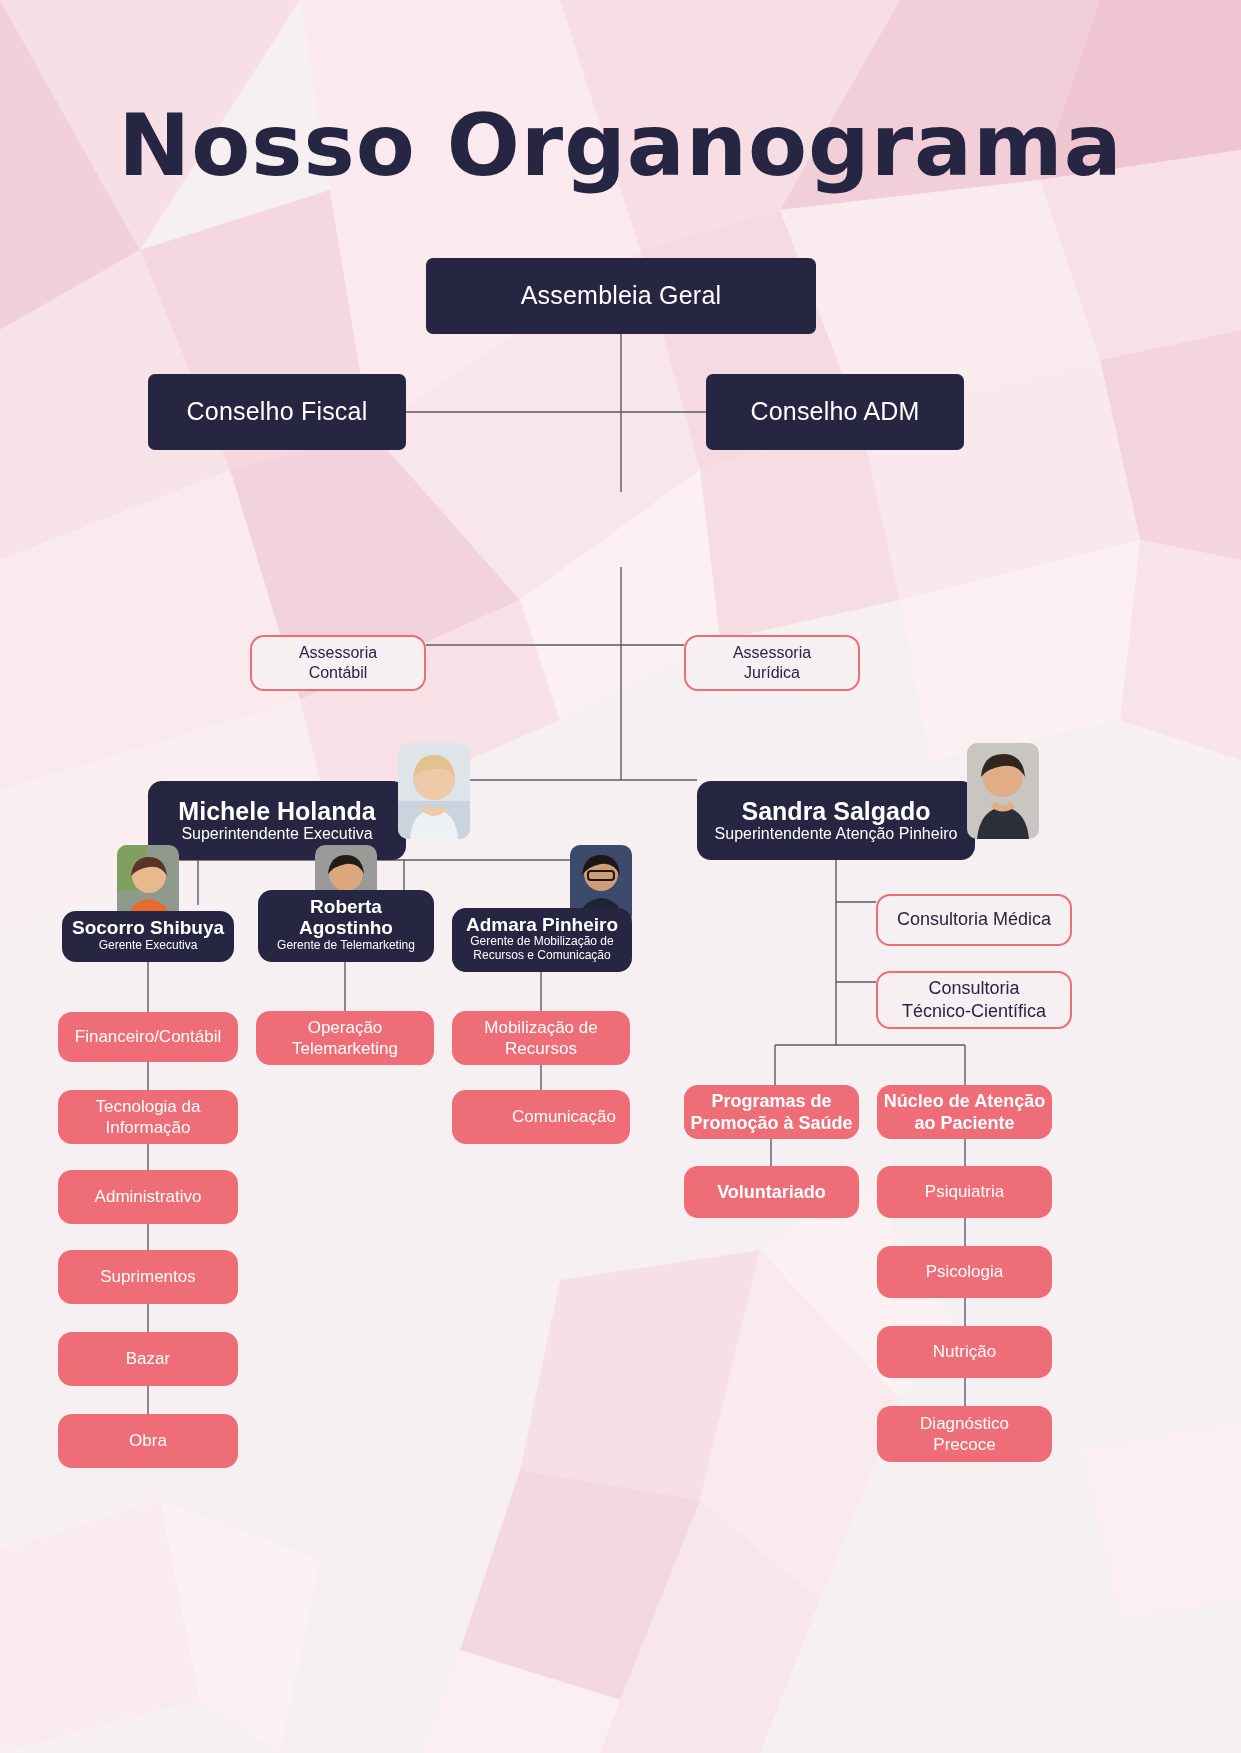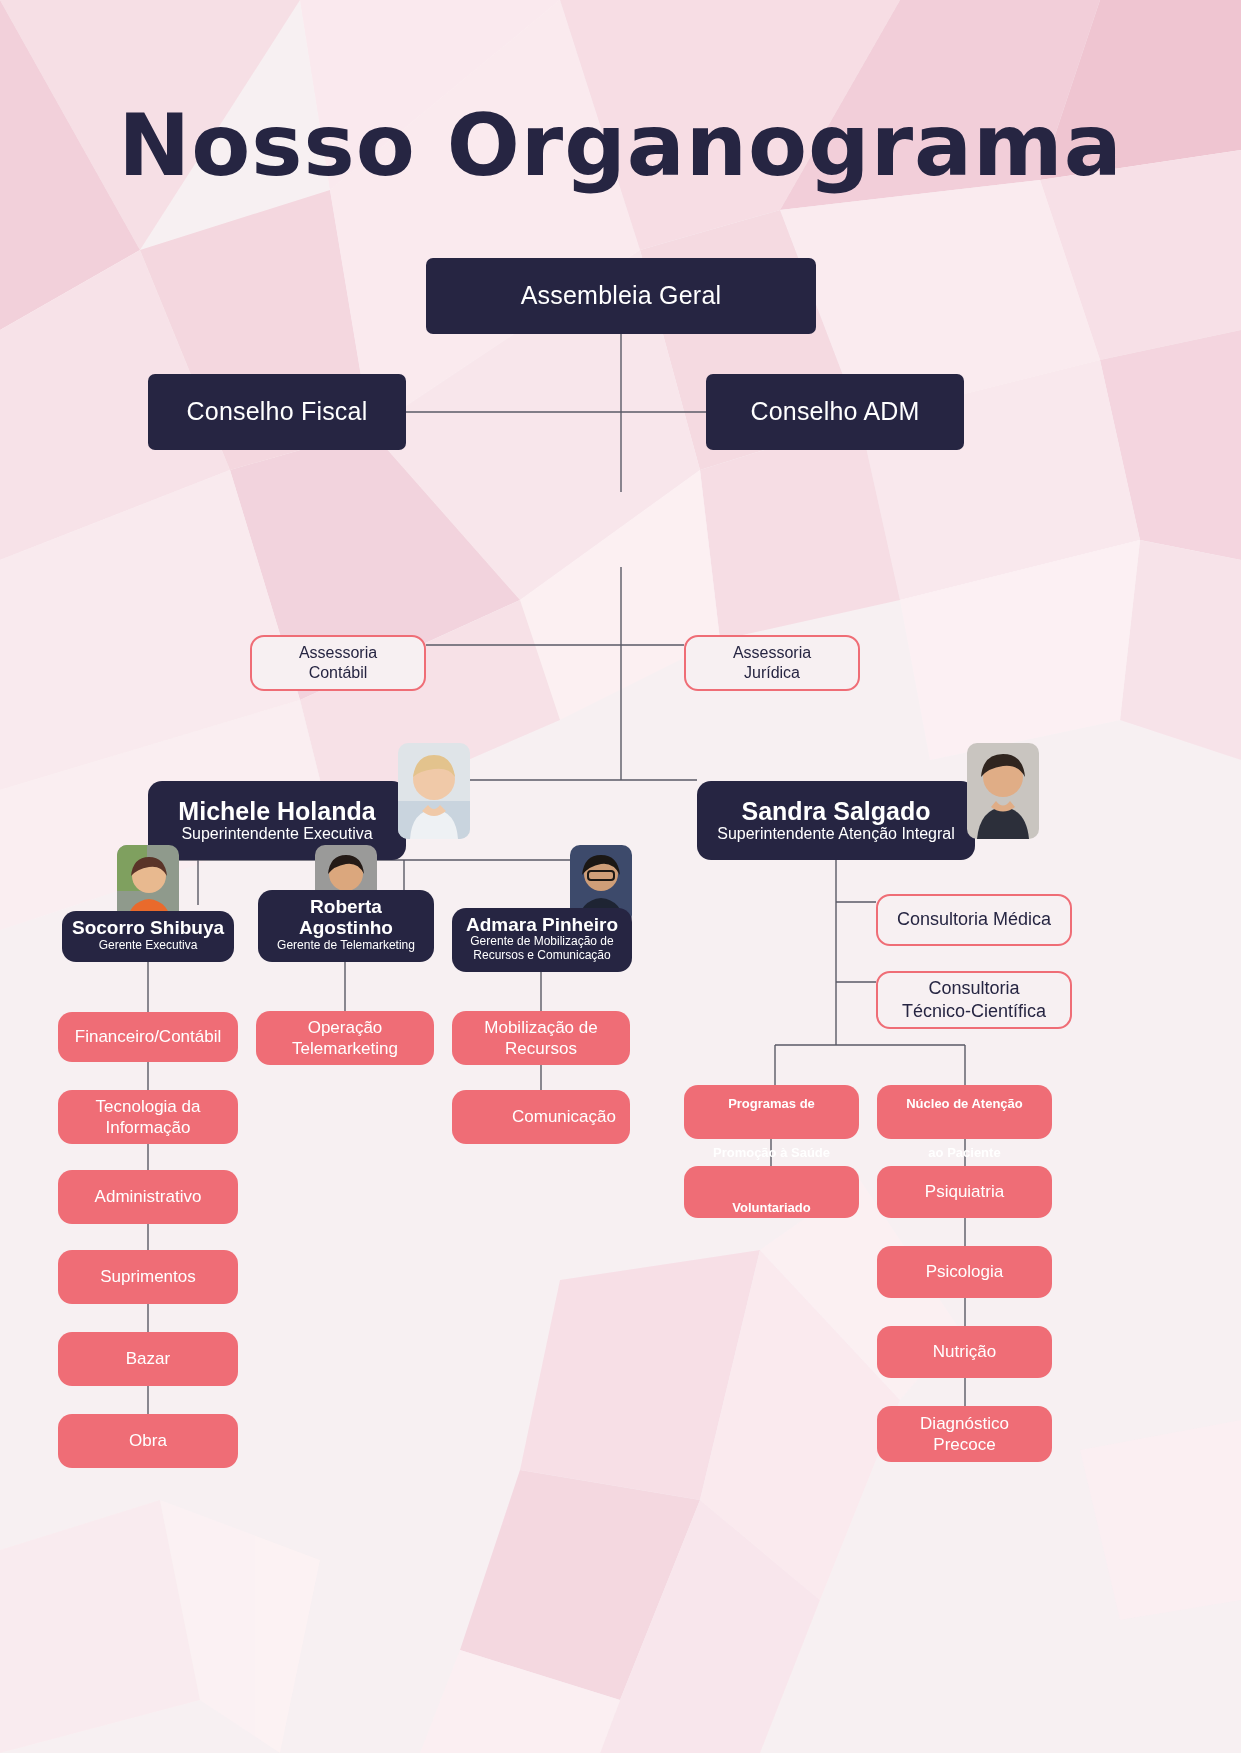--- a/index.html
+++ b/index.html
@@ -22,21 +22,21 @@
   .dark .t1{font-size:25px;font-weight:400;letter-spacing:.2px;line-height:1.1;}
 
   
   .outline{background:#f7f0f2;border:2.5px solid #ef6d76;border-radius:14px;color:#262542;margin-top:18px;}
   .outline .t1{font-size:16px;line-height:1.25;font-weight:400;}
   .outline.big .t1{font-size:18px;line-height:1.3;}
 
   
   .fill{background:#ef6d76;color:#ffffff;border-radius:14px;}
   .fill .t1{font-size:17px;line-height:1.25;font-weight:400;}
-  .fill.bold .t1{font-size:13px;font-weight:700;line-height:1.25;margin-top:33px;}
+  .fill.bold .t1{font-size:18px;font-weight:700;line-height:1.25;}
 
   
   .person{position:absolute;}
   .person .card{position:absolute;background:#262542;color:#fff;border-radius:14px;
      display:flex;flex-direction:column;align-items:center;justify-content:center;
      box-sizing:border-box;text-align:center;}
   .person .nm{font-weight:700;line-height:1.1;}
   .person .rl{font-weight:400;line-height:1.15;}
   .person .photo{position:absolute;border-radius:10px;overflow:hidden;}
 
@@ -194,21 +194,21 @@
         <path d="M15 34 q3 -22 21 -22 q18 0 21 22 q-6 -10 -21 -8 q-15 2 -21 8 z" fill="#e3c38d"></path>
         <path d="M12 96 q2 -28 24 -30 q22 2 24 30 z" fill="#eef1f4"></path>
         <path d="M30 62 q6 8 12 0 l6 6 q-12 10 -24 0 z" fill="#f0c9a8"></path>
       </svg>
     </div>
   </div>
 
   <div class="person sup" style="left:697px;top:741px;width:278px;height:79px;">
     <div class="card">
       <span class="nm">Sandra Salgado</span>
-      <span class="rl">Superintendente Atenção Integral</span>
+      <span class="rl">Superintendente Atenção Pinheiro</span>
     </div>
     <div class="photo">
       <svg width="72" height="96" viewBox="0 0 72 96">
         <rect width="72" height="96" fill="#c9c5c0"></rect>
         <circle cx="36" cy="34" r="20" fill="#e0ad86"></circle>
         <path d="M14 34 q2 -23 22 -23 q20 0 22 23 q-7 -13 -22 -11 q-15 2 -22 11 z" fill="#30251f"></path>
         <path d="M10 96 q3 -30 26 -32 q23 2 26 32 z" fill="#2c2f3a"></path>
         <path d="M29 58 q7 9 14 0 l5 6 q-12 9 -24 0 z" fill="#e0ad86"></path>
       </svg>
     </div>

